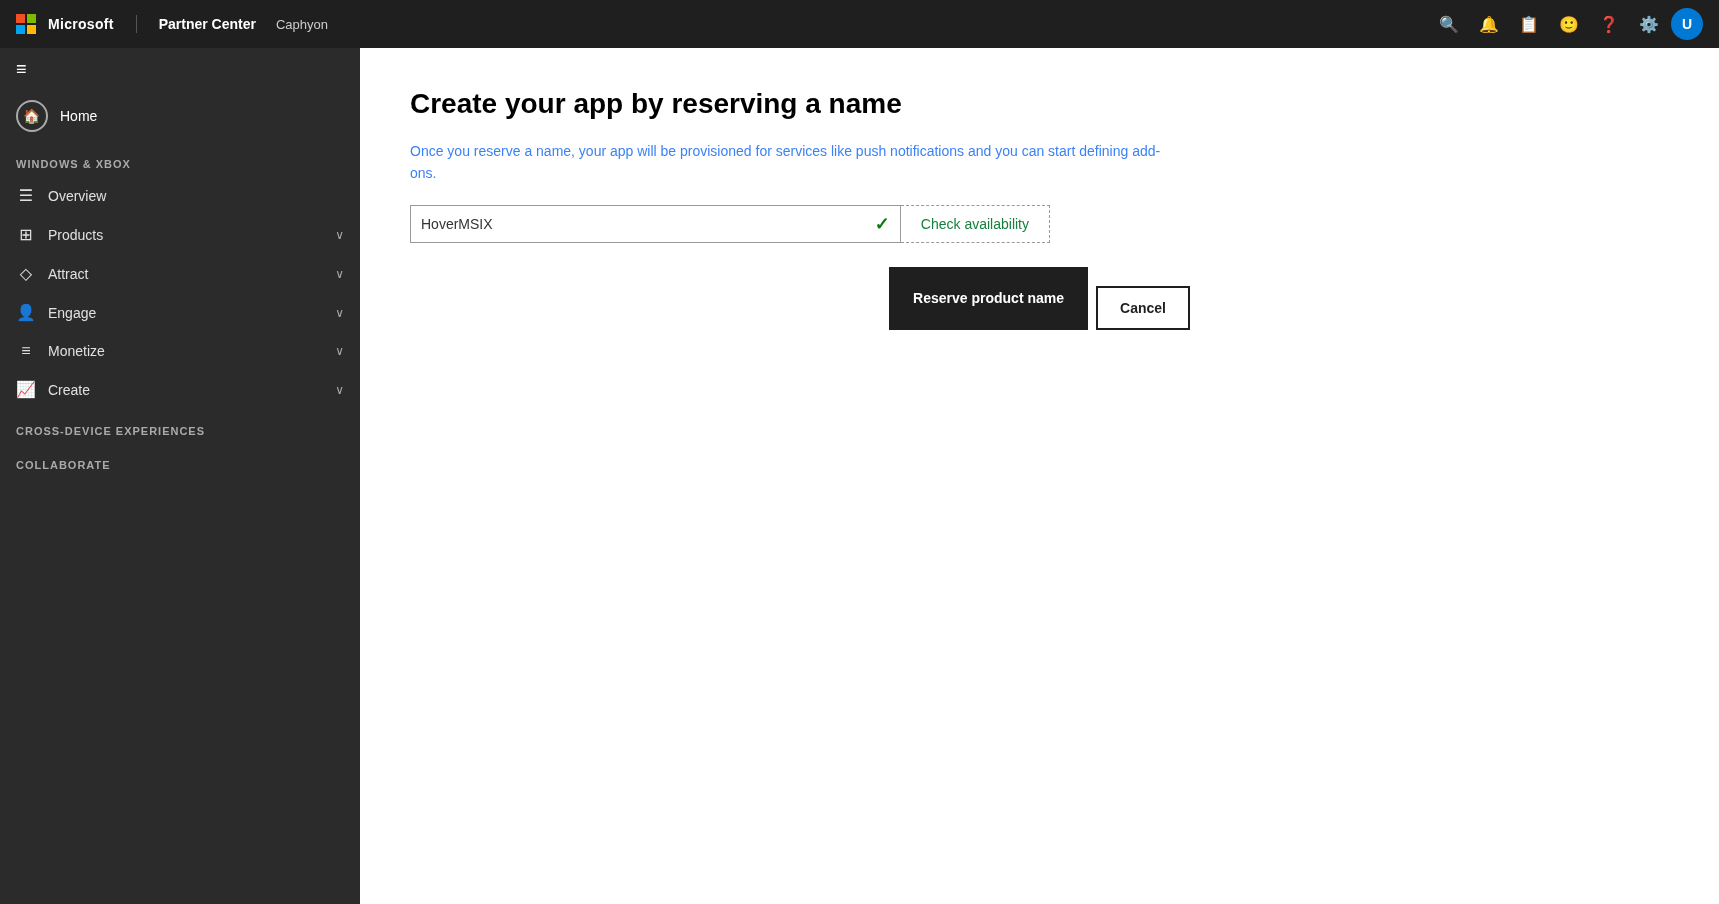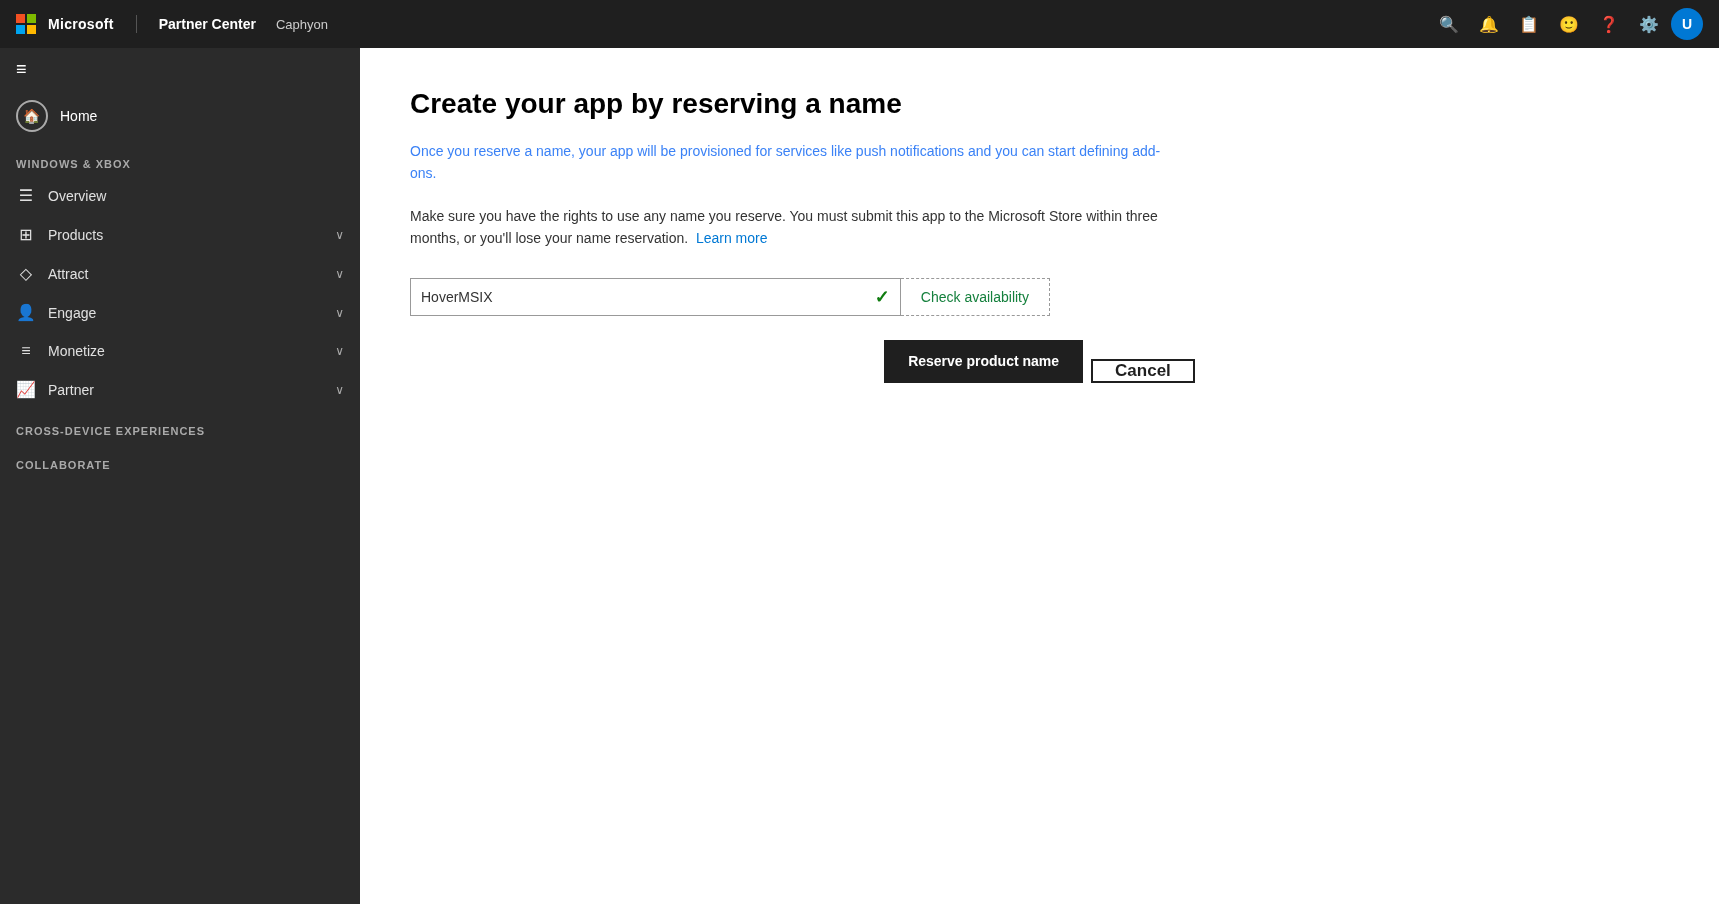--- a/index.html
+++ b/index.html
@@ -248,23 +248,23 @@
       border: 2px solid #1f1f1f;
       font-size: 14px;
       font-weight: 600;
       padding: 10px 22px;
       cursor: pointer;
     }
     .btn-secondary {
       background: #fff;
       color: #1f1f1f;
       border: 2px solid #1f1f1f;
-      font-size: 17px;
-      font-weight: 600;
-      padding: 0 22px;
+      font-size: 14px;
+      font-weight: 600;
+      padding: 12px 22px;
       cursor: pointer;
       margin-top: 19px;
     }
   </style>
 </head>
 <body>
 
 <div class="topbar">
   <div class="topbar-logo">
     <div class="ms-logo">
@@ -328,38 +328,34 @@
     </div>
 
     <div class="sidebar-item">
       <span class="sidebar-item-icon">≡</span>
       <span class="sidebar-item-label">Monetize</span>
       <span class="sidebar-item-chevron">∨</span>
     </div>
 
     <div class="sidebar-item">
       <span class="sidebar-item-icon">📈</span>
-      <span class="sidebar-item-label">Partner</span>
+      <span class="sidebar-item-label">Create</span>
       <span class="sidebar-item-chevron">∨</span>
     </div>
 
     <div class="sidebar-section-label">CROSS-DEVICE EXPERIENCES</div>
 
     <div class="sidebar-section-label">COLLABORATE</div>
   </nav>
 
   <main class="main">
     <h1 class="main-title">Create your app by reserving a name</h1>
 
     <p class="main-desc">Once you reserve a name, your app will be provisioned for services like push notifications and you can start defining add-ons.</p>
 
-    <p class="main-desc2">
-      <span>Make sure you have the rights to use any name you reserve. You must submit this app to the Microsoft Store within three months, or you'll lose your name reservation.</span>
-      &nbsp;<a href="#" class="learn-more">Learn more</a>
-    </p>
 
     <div class="name-input-row">
       <div class="name-input-wrapper">
         <input class="name-input" type="text" value="HoverMSIX" style="">
         <span class="name-input-check">✓</span>
       </div>
       <button class="check-availability-btn">Check availability</button>
     </div>
 
     <div class="action-buttons">

